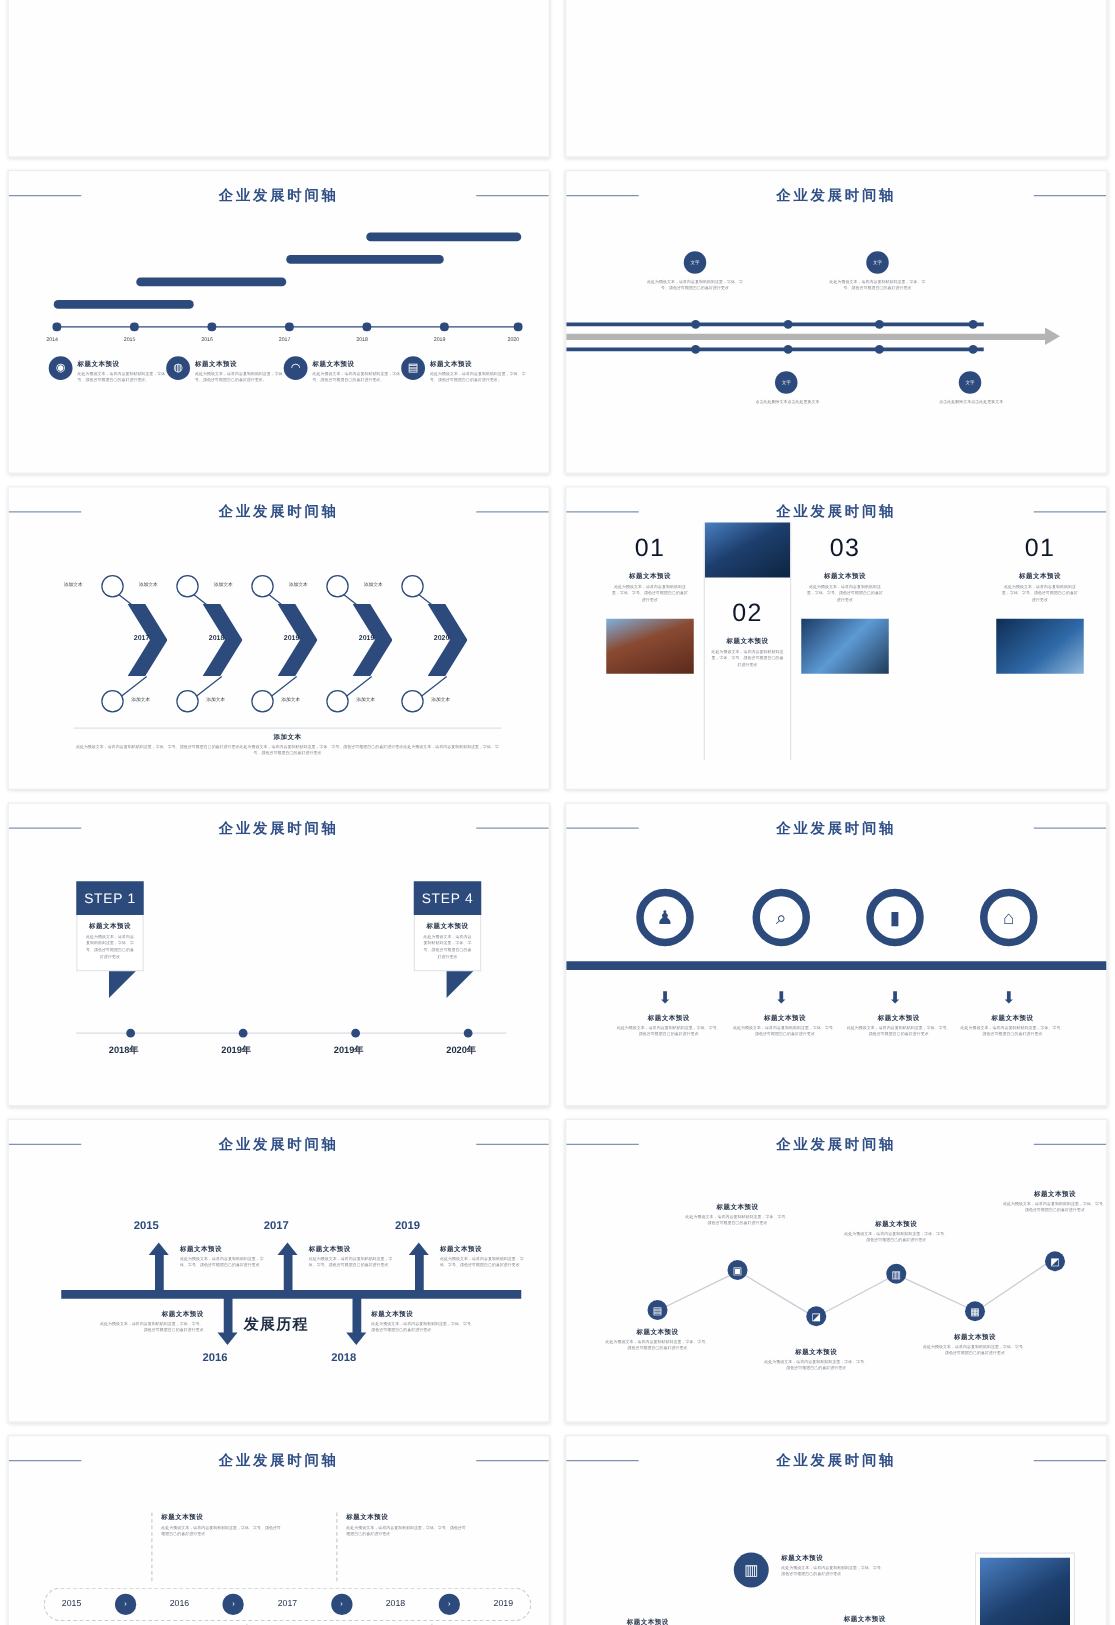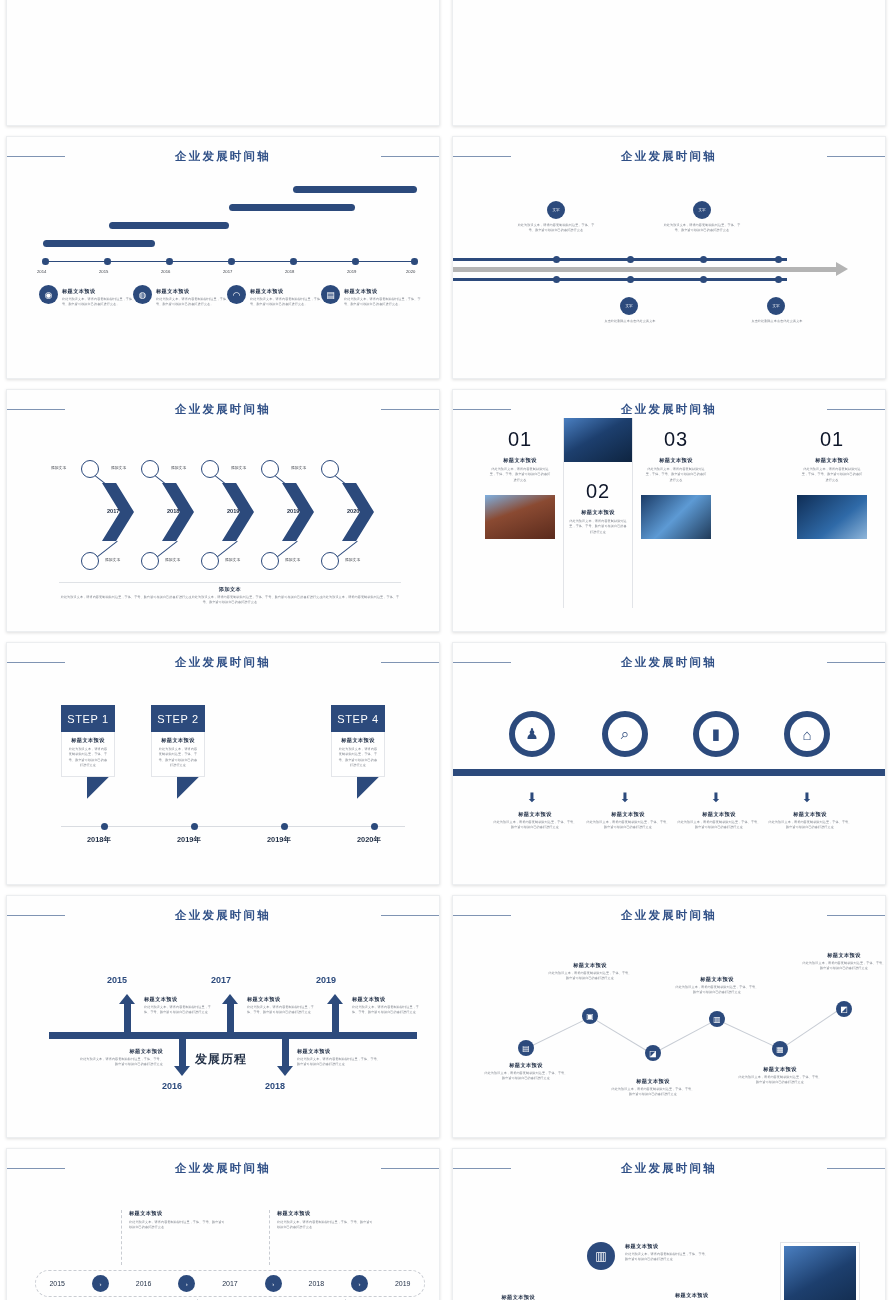--- a/index.html
+++ b/index.html
@@ -434,28 +434,20 @@
         </div>
 
         <div class="stepcard" style="left:54px;top:62px;">
           <div class="stephead">STEP 1</div>
           <div class="stepbody">
             <div class="h-sm">标题文本预设</div>
             <div class="p-xs" style="margin-top:3px;">此处为预设文本，请将内容复制粘贴到这里，字体、字号、颜色皆可根据自己的喜好进行更改</div>
           </div>
           <div class="steptail"></div>
         </div>
-        <div class="stepcard" style="left:144px;top:62px;">
-          <div class="stephead">STEP 2</div>
-          <div class="stepbody">
-            <div class="h-sm">标题文本预设</div>
-            <div class="p-xs" style="margin-top:3px;">此处为预设文本，请将内容复制粘贴到这里，字体、字号、颜色皆可根据自己的喜好进行更改</div>
-          </div>
-          <div class="steptail"></div>
-        </div>
         <div class="stepcard" style="left:324px;top:62px;">
           <div class="stephead">STEP 4</div>
           <div class="stepbody">
             <div class="h-sm">标题文本预设</div>
             <div class="p-xs" style="margin-top:3px;">此处为预设文本，请将内容复制粘贴到这里，字体、字号、颜色皆可根据自己的喜好进行更改</div>
           </div>
           <div class="steptail"></div>
         </div>
 
         <div class="sline" style="left:54px;top:183px;width:344px;"></div>

